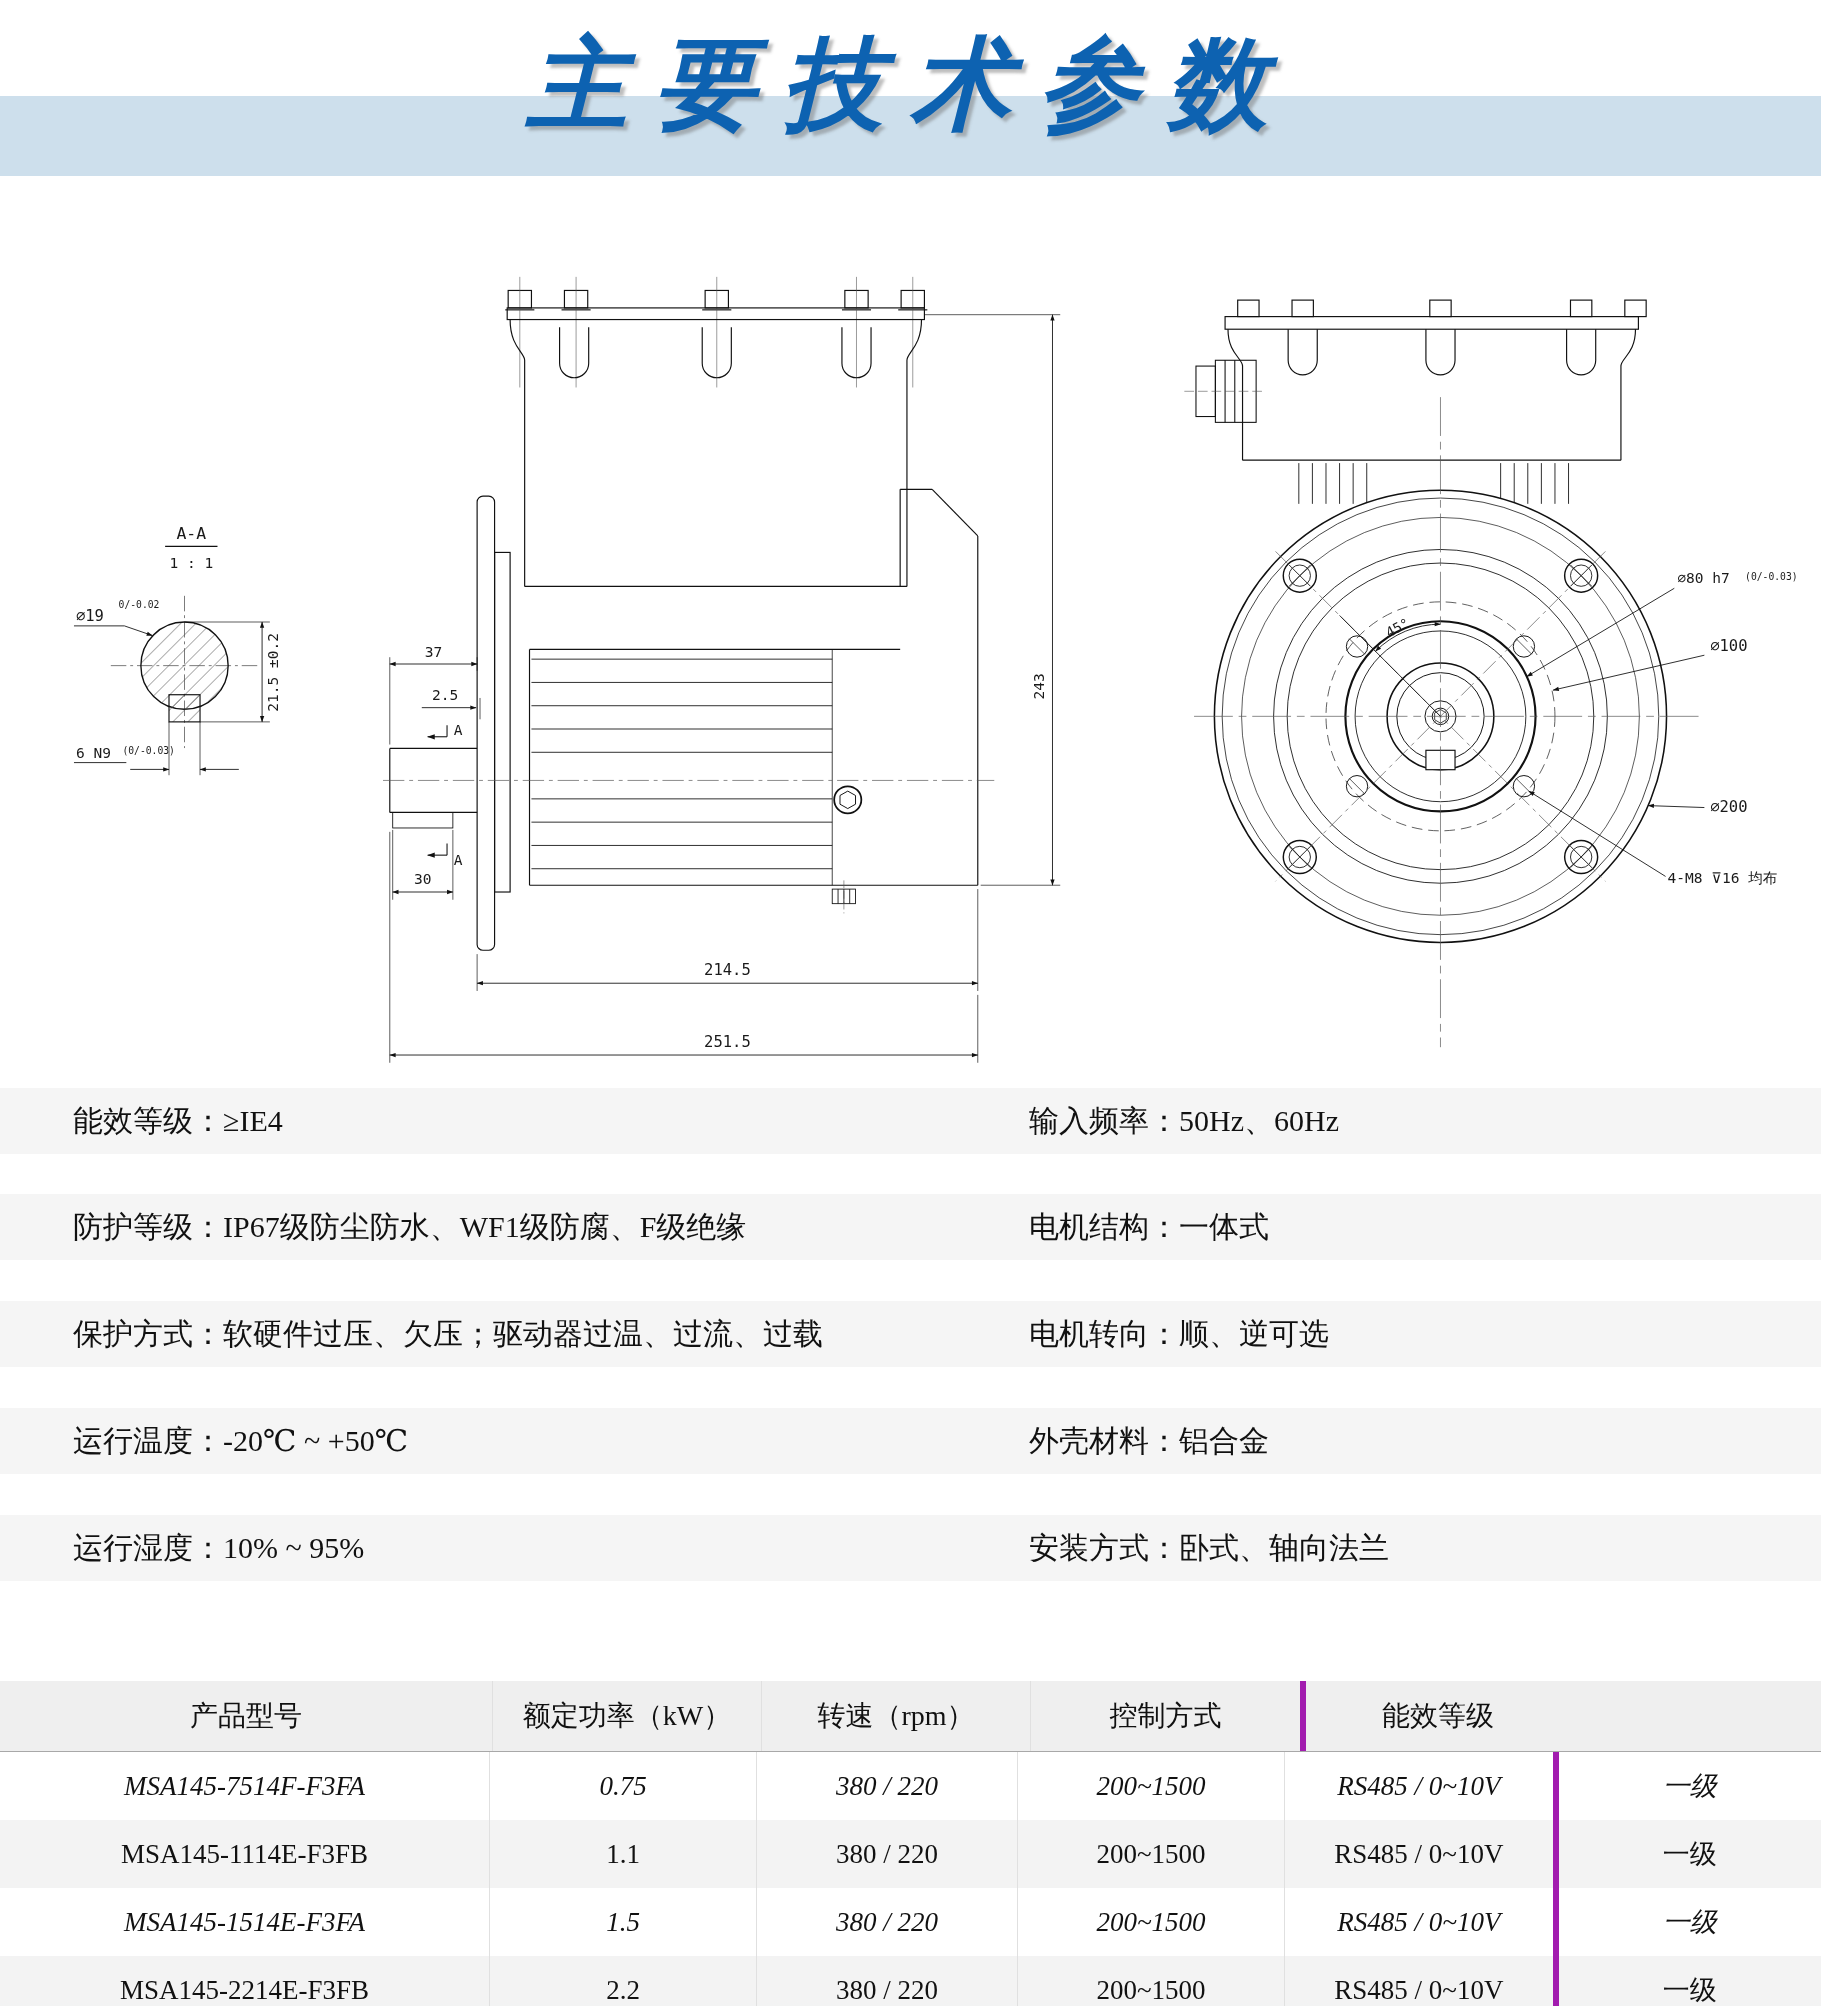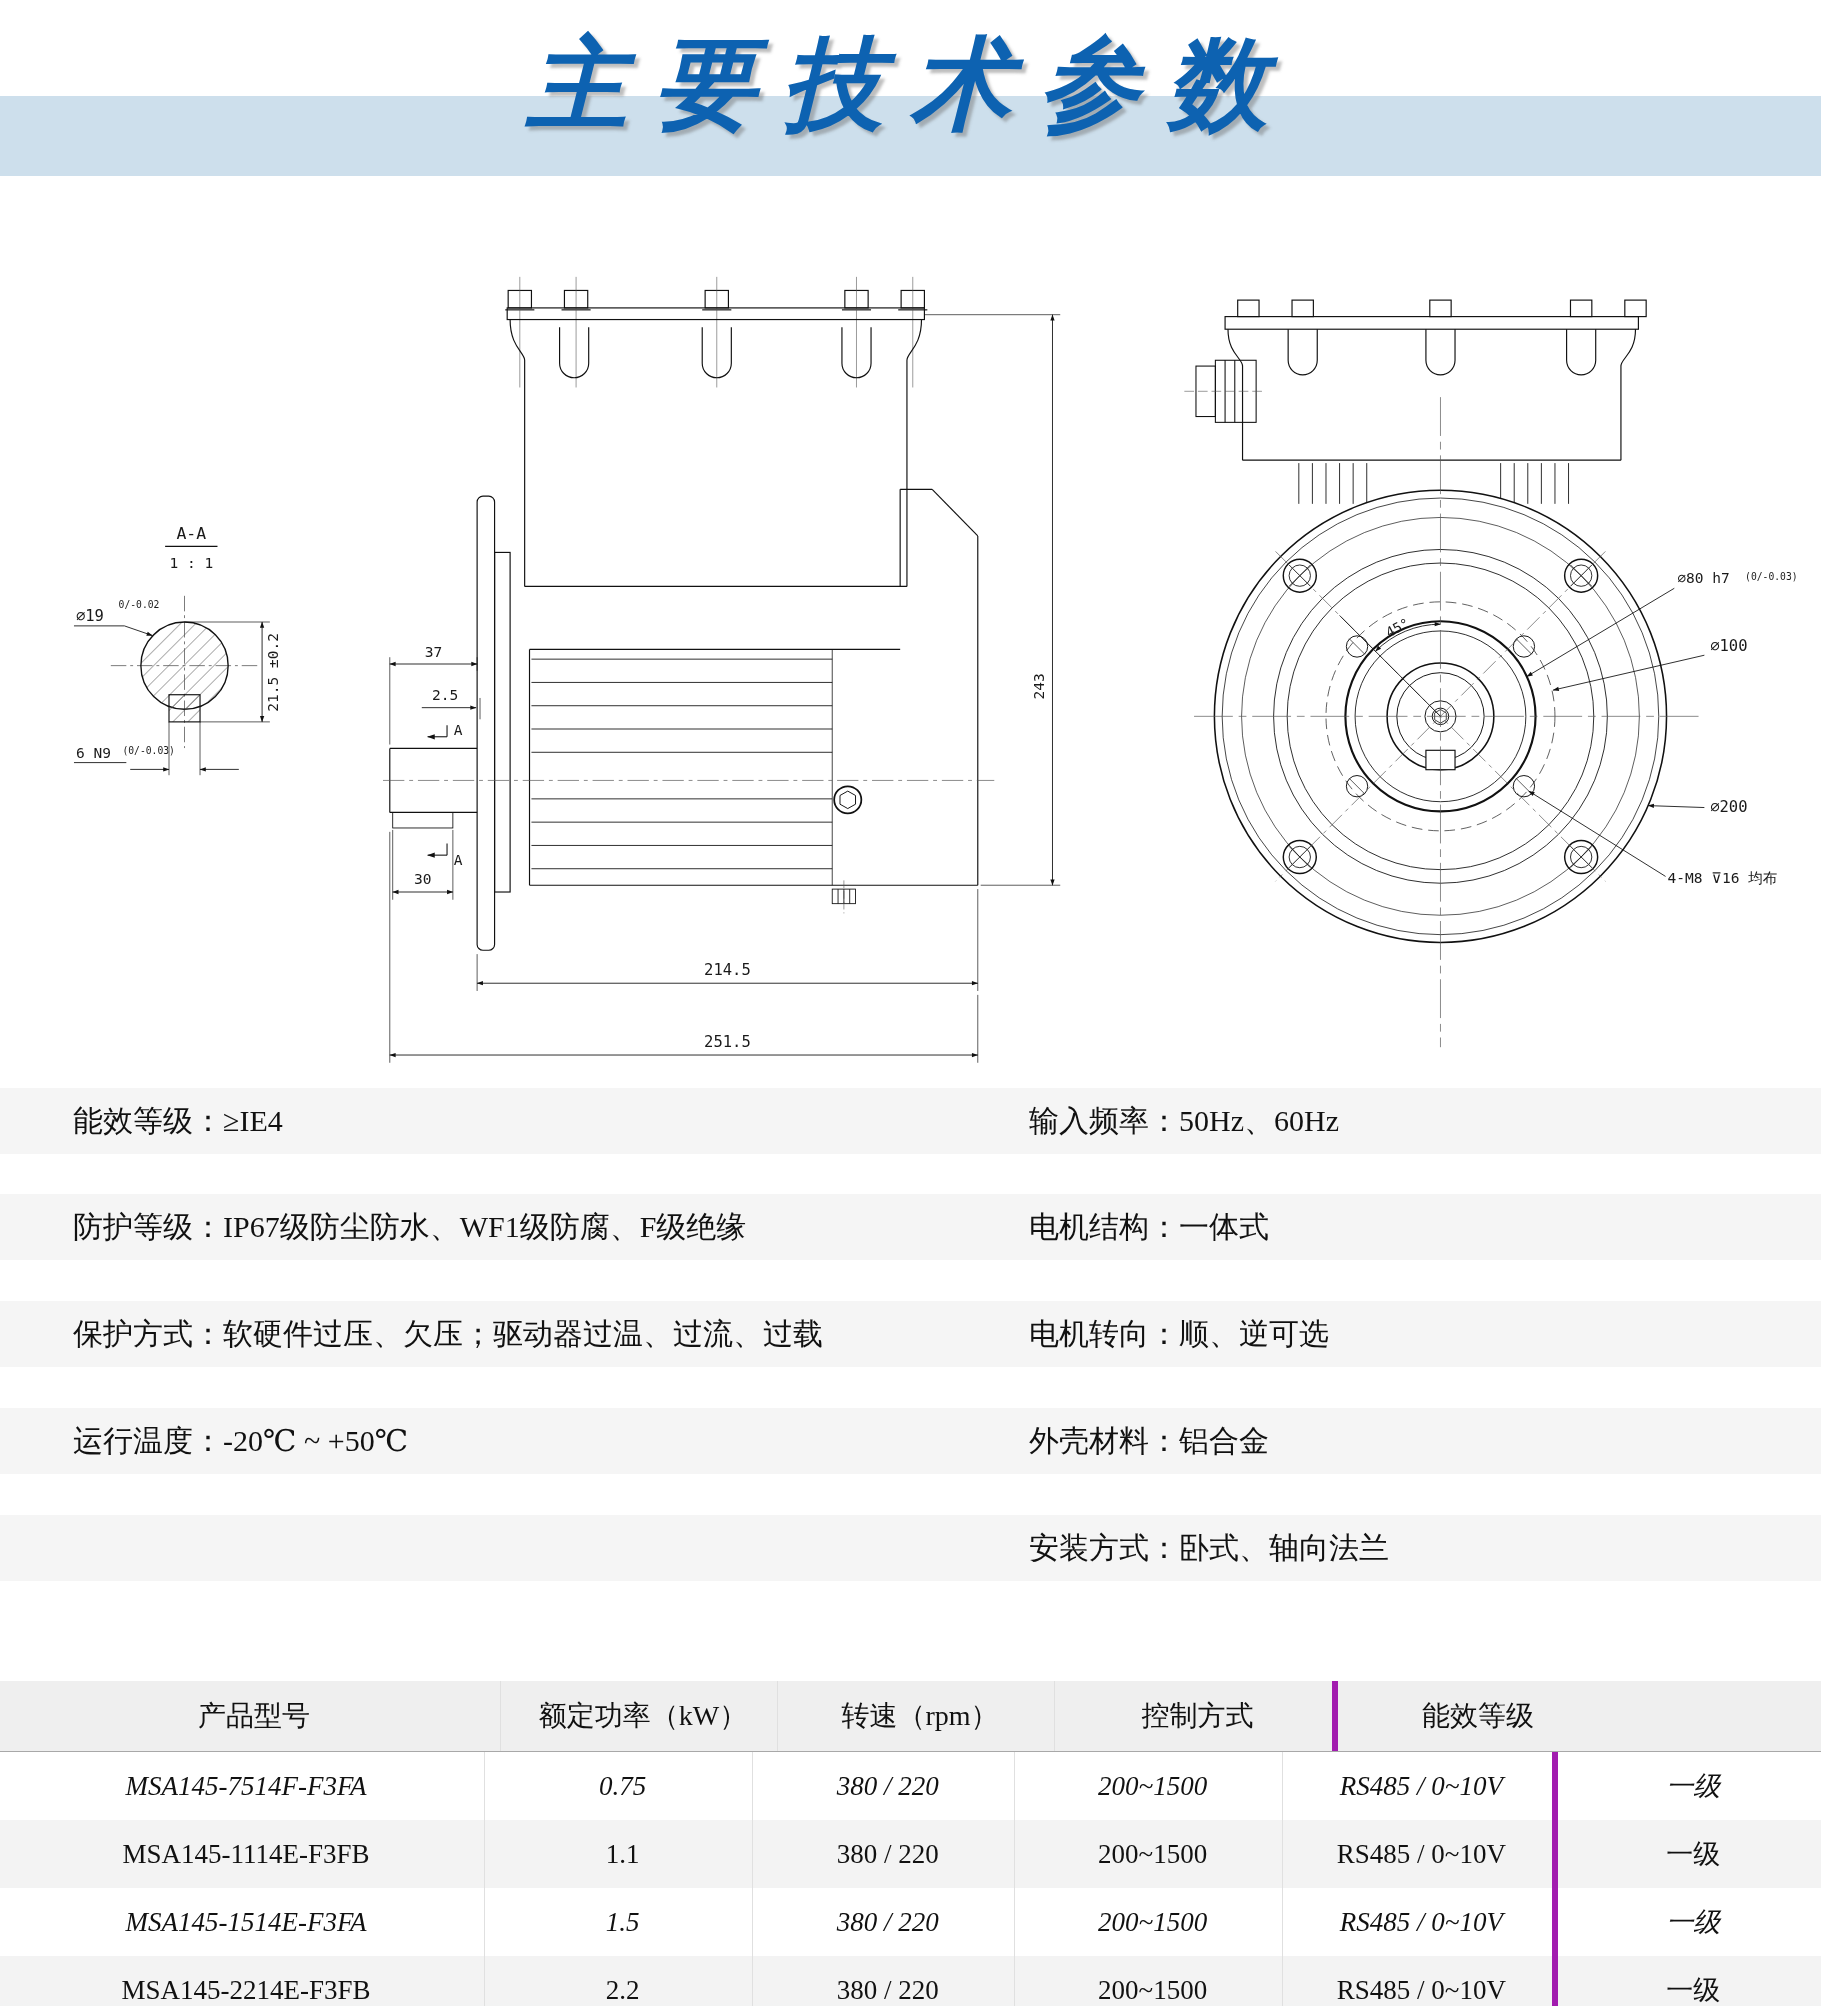--- a/index.html
+++ b/index.html
@@ -28,21 +28,21 @@
   .spec-item{position:absolute;top:0;height:66px;line-height:66px;font-size:30px;white-space:nowrap;}
   .spec-left{left:73px;}
   .spec-right{left:1029px;}
 
   
   .spec-table{position:absolute;top:1653px;left:0;width:1821px;font-size:27px;}
   .thead{display:flex;height:70px;background:#efefef;border-bottom:1px solid #a8a8a8;}
   .trow{display:flex;height:68px;}
   .trow.gray{background:#f3f3f3;}
   .trow.white{background:#ffffff;font-style:italic;}
-  .tcell{display:flex;align-items:center;justify-content:center;white-space:nowrap;padding-left:8px;}
+  .tcell{display:flex;align-items:center;justify-content:center;white-space:nowrap;}
   .thead .tcell{font-size:28px;}
   .c0{width:492px}.c1{width:268px;border-left:1px solid #e0e0e0}.c2{width:261px;border-left:1px solid #e0e0e0}
   .c3{width:268px;border-left:1px solid #e0e0e0}.c4{width:269px;border-left:1px solid #e0e0e0}
   .c5{width:264px;border-left:6px solid #a21caf}
 </style>
 </head>
 <body>
 
 <div class="page">
 
@@ -365,20 +365,21 @@
     </div>
     <div class="spec-band b2">
       <div class="spec-item spec-right"><span>电机转向：</span><span>顺、逆可选</span></div>
       <div class="spec-item spec-left"><span>保护方式：</span><span>软硬件过压、欠压；驱动器过温、过流、过载</span></div>
     </div>
     <div class="spec-band b3">
       <div class="spec-item spec-left"><span>运行温度：</span><span>-20℃ ~ +50℃</span></div>
       <div class="spec-item spec-right"><span>外壳材料：</span><span>铝合金</span></div>
     </div>
     <div class="spec-band b4">
+      <div class="spec-item spec-left"><span>运行湿度：</span><span>10% ~ 95%</span></div>
       <div class="spec-item spec-right"><span>安装方式：</span><span>卧式、轴向法兰</span></div>
     </div>
   </section>
 
   <section class="spec-table">
     <div class="thead">
         <div class="tcell c0">产品型号</div>
         <div class="tcell c1">额定功率（kW）</div>
         <div class="tcell c3">转速（rpm）</div>
         <div class="tcell c4">控制方式</div>

